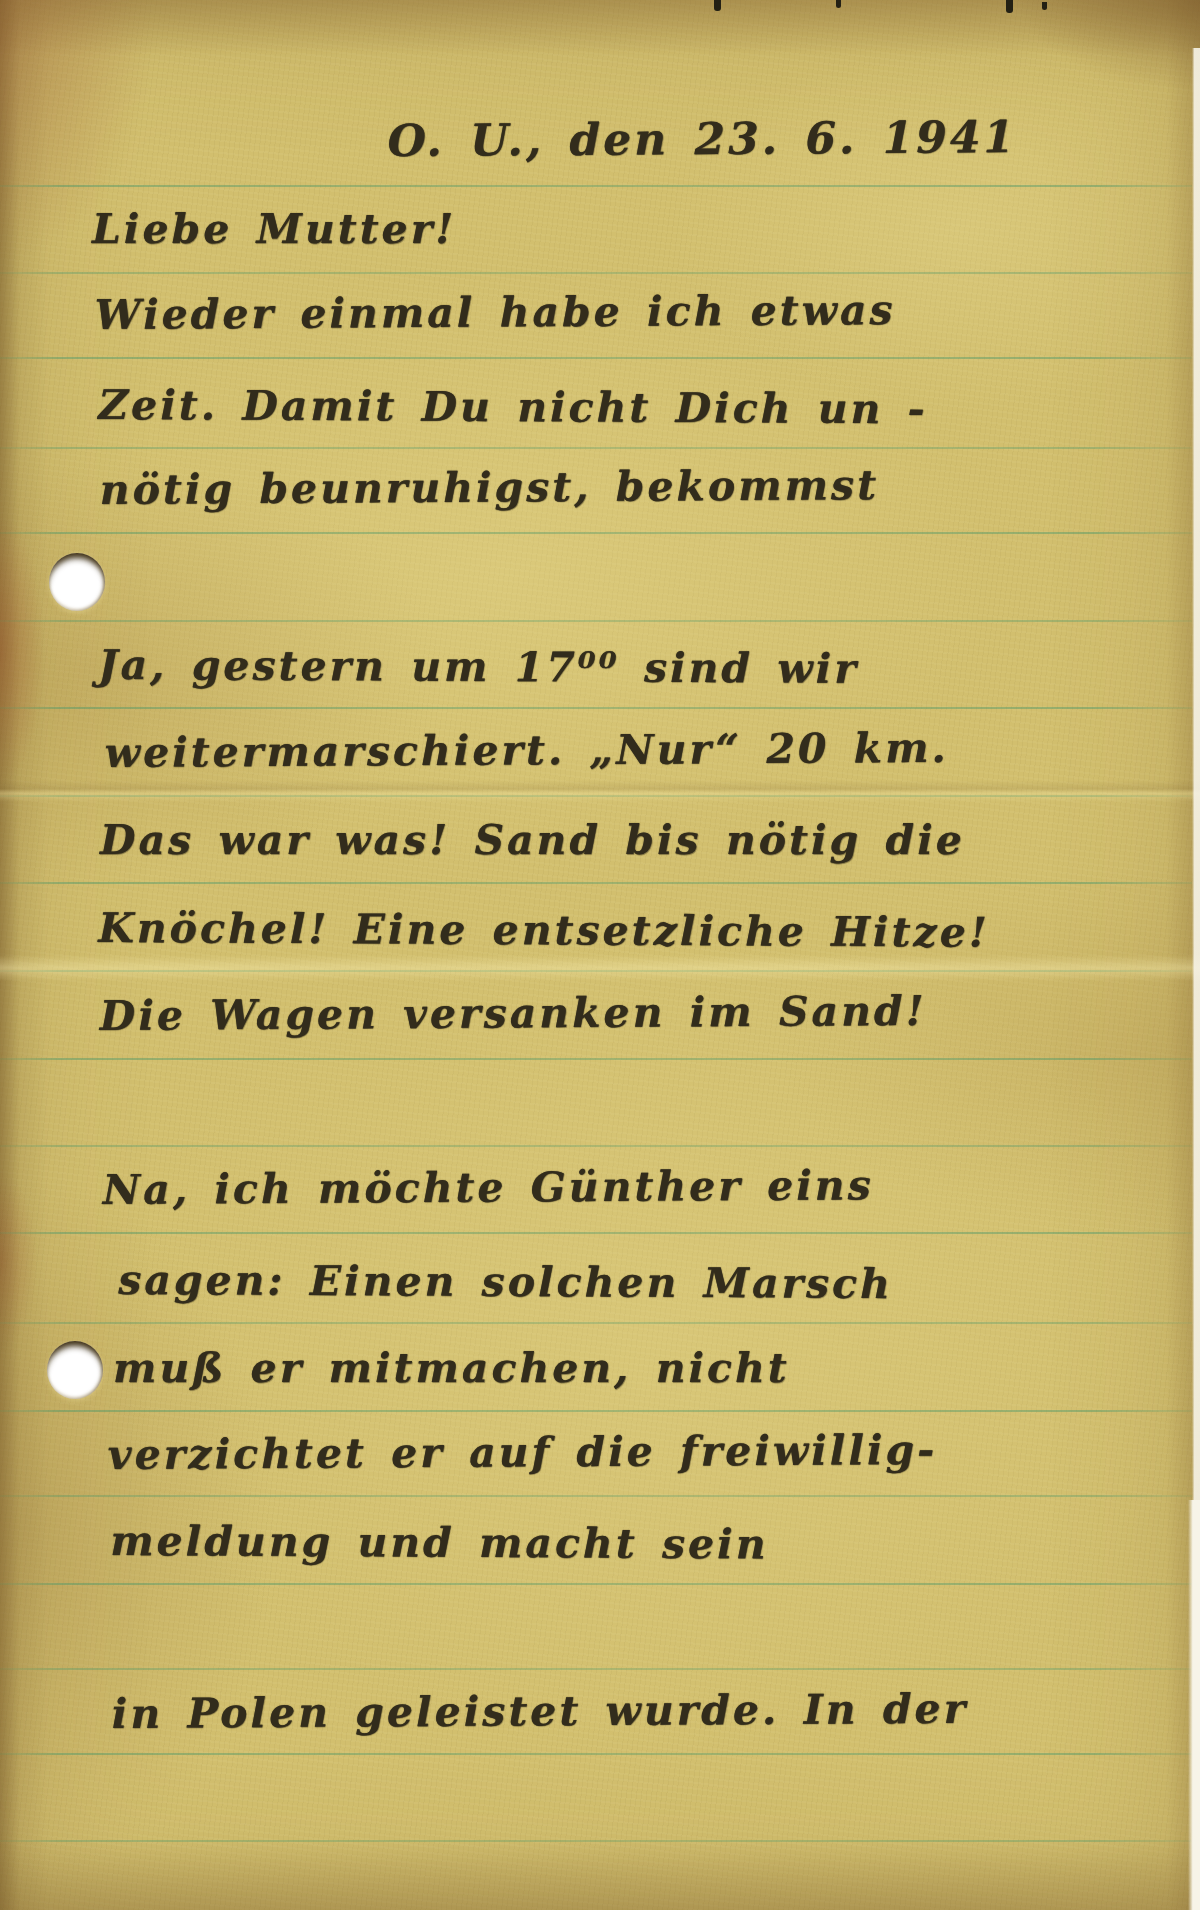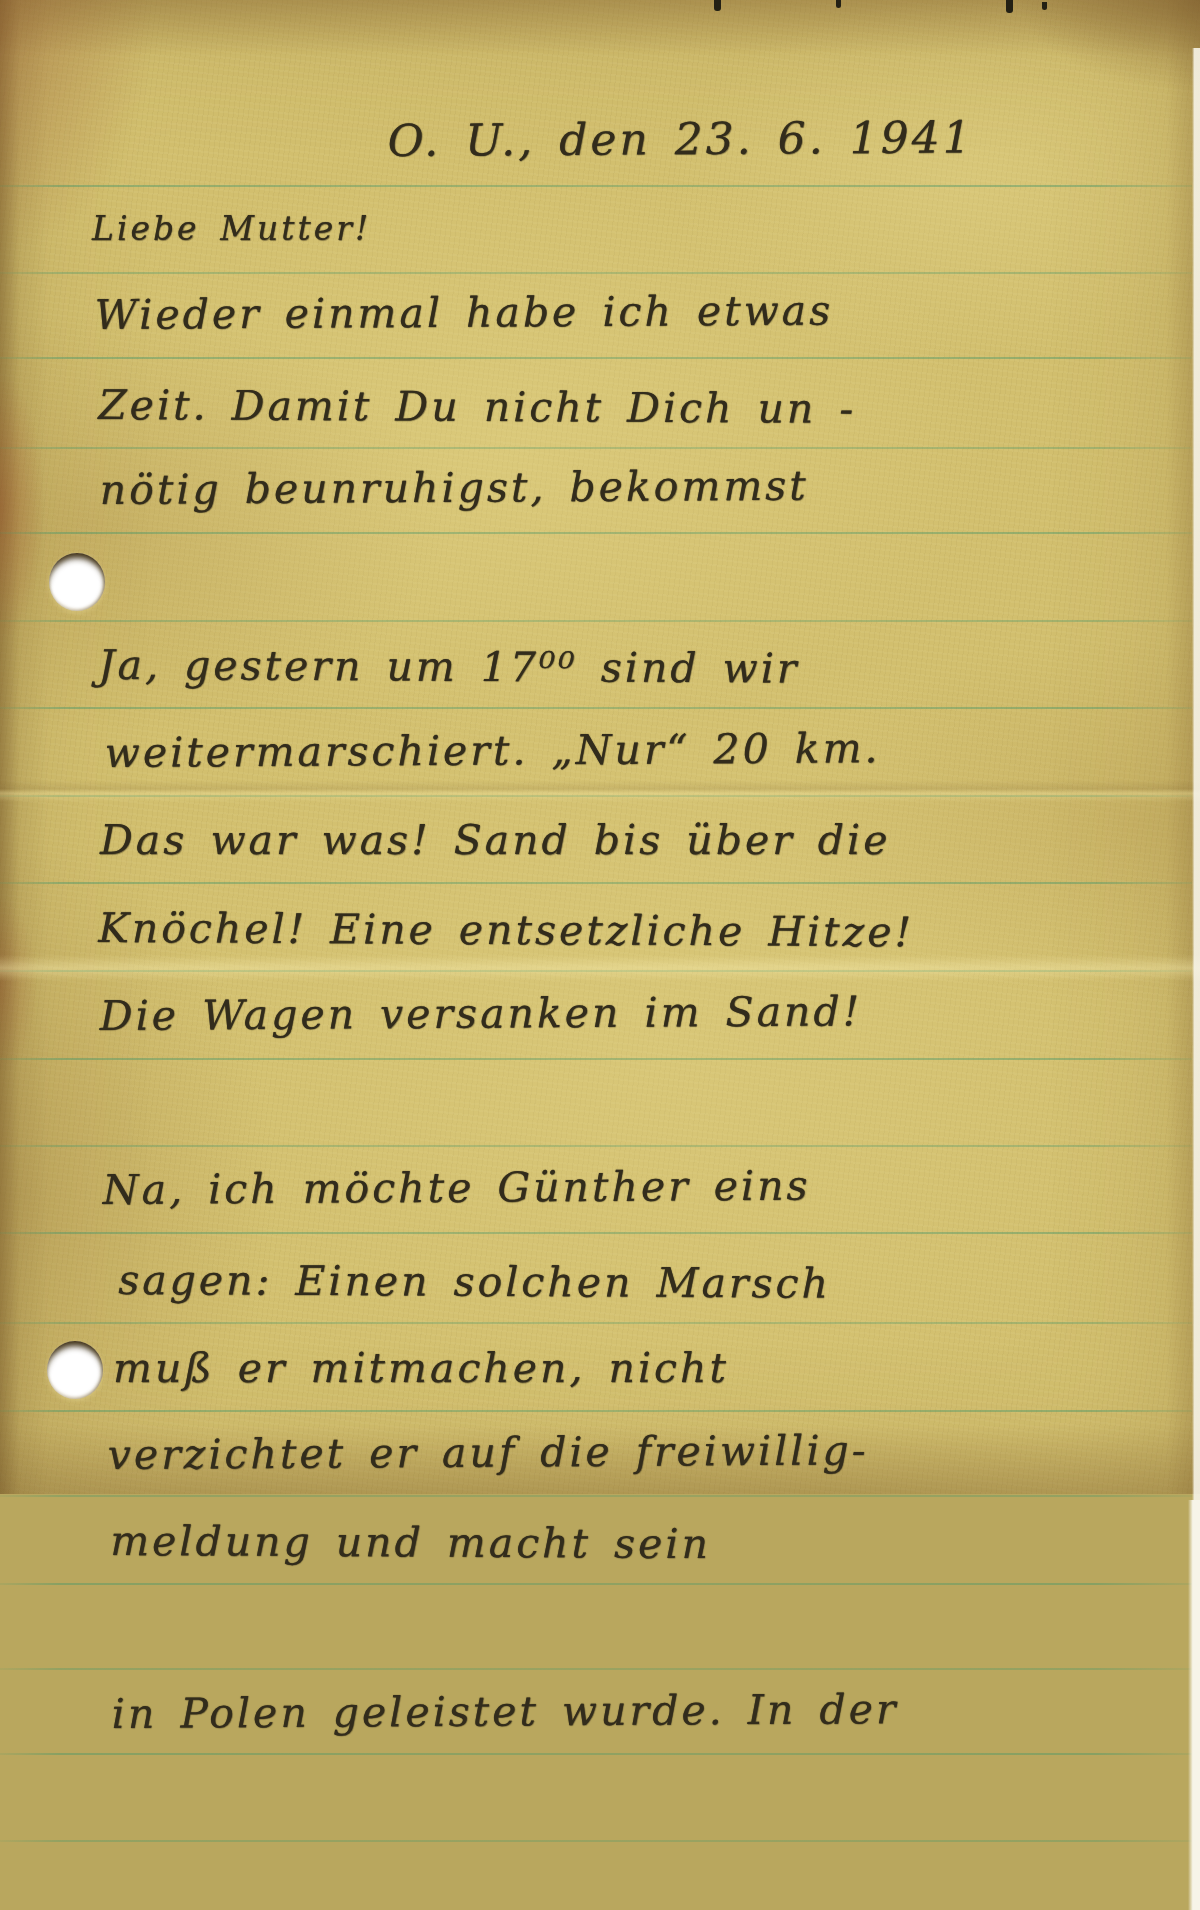--- a/index.html
+++ b/index.html
@@ -1,21 +1,21 @@
 <!DOCTYPE html>
 <html><head>
 <meta charset="utf-8">
 <style>
   html, body { margin: 0; padding: 0; }
   body { width: 1200px; height: 1910px; overflow: hidden; background: #b9a75e; }
 
   .page {
     position: relative;
     width: 1200px;
-    height: 1494px;
+    height: 1910px;
     background-color: #d2bf6e;
     background-image:
       
       radial-gradient(ellipse 700px 420px at 42% 30%, rgba(238,224,150,0.30), transparent 70%),
       radial-gradient(ellipse 800px 600px at 55% 70%, rgba(236,222,148,0.25), transparent 70%),
       radial-gradient(ellipse 420px 260px at 80% 12%, rgba(240,228,160,0.22), transparent 70%),
       
       radial-gradient(ellipse 500px 300px at 8% 35%, rgba(150,115,55,0.22), transparent 70%),
       radial-gradient(ellipse 360px 500px at 2% 80%, rgba(145,110,55,0.25), transparent 70%),
       radial-gradient(ellipse 520px 260px at 95% 55%, rgba(160,125,60,0.18), transparent 70%),
@@ -28,20 +28,21 @@
       radial-gradient(ellipse 50px 120px at 0% 66%, rgba(150,60,35,0.25), transparent 75%),
       
       linear-gradient(to right, rgba(110,80,35,0.50), rgba(110,80,35,0.10) 20px, rgba(110,80,35,0) 48px),
       linear-gradient(to left, rgba(125,95,45,0.28), rgba(125,95,45,0) 34px),
       linear-gradient(to bottom, rgba(135,100,50,0.40), rgba(135,100,50,0) 56px),
       linear-gradient(to top, rgba(125,95,45,0.30), rgba(125,95,45,0) 70px),
       
       repeating-linear-gradient(7deg,  rgba(255,250,205,0.05) 0 2px, rgba(255,250,205,0) 2px 6px),
       repeating-linear-gradient(97deg, rgba(95,75,30,0.05) 0 1px, rgba(95,75,30,0) 1px 5px);
     box-shadow: inset 0 0 140px rgba(120,90,40,0.30);
+    font-weight: bold;
   }
 
   
   .rule {
     position: absolute; left: 0; width: 1192px; height: 2px;
     background: linear-gradient(to right,
       rgba(78,152,104,0.15), rgba(78,152,104,0.55) 60px,
       rgba(78,152,104,0.45) 55%, rgba(78,152,104,0.55) 92%, rgba(78,152,104,0.15));
     opacity: .85;
   }
@@ -101,21 +102,21 @@
     white-space: nowrap;
     height: 78px;
     line-height: 78px;
     text-shadow: 0 0 1px rgba(45,40,22,0.75), 0.6px 0.6px 0.8px rgba(60,52,28,0.45);
     transform-origin: left bottom;
   }
   .tilt-up   { transform: rotate(-0.35deg); }
   .tilt-down { transform: rotate(0.3deg); }
 
   .date    { font-size: 44px; }
-  .salute  { font-size: 33px; text-align: center; }
+  .salute  { font-size: 41px; text-align: center; }
 </style>
 </head>
 <body>
 
 <div class="page">
 
   <div class="rule" style="top:185px"></div>
   <div class="rule" style="top:272px"></div>
   <div class="rule" style="top:357px"></div>
   <div class="rule" style="top:447px"></div>
@@ -149,21 +150,21 @@
   <div class="hole hole-bottom"></div>
 
   <div class="hw date tilt-up" style="top:102px;  left:388px">O. U., den 23. 6. 1941</div>
   <div class="hw salute" style="top:190px;  left:92px">Liebe Mutter!</div>
 
   <div class="hw tilt-up" style="top:276px;  left:95px">Wieder einmal habe ich etwas</div>
   <div class="hw tilt-down" style="top:366px;  left:98px">Zeit. Damit Du nicht Dich un -</div>
   <div class="hw tilt-up" style="top:451px;  left:100px">nötig beunruhigst, bekommst</div>
   <div class="hw tilt-down" style="top:626px;  left:98px">Ja, gestern um 17⁰⁰ sind wir</div>
   <div class="hw tilt-up" style="top:714px;  left:105px">weitermarschiert. „Nur“ 20 km.</div>
-  <div class="hw" style="top:801px;  left:100px">Das war was! Sand bis über die</div>
+  <div class="hw" style="top:801px;  left:100px">Das war was! Sand bis nötig die</div>
   <div class="hw tilt-down" style="top:889px;  left:98px">Knöchel! Eine entsetzliche Hitze!</div>
   <div class="hw tilt-up" style="top:977px;  left:100px">Die Wagen versanken im Sand!</div>
   <div class="hw tilt-up" style="top:1151px; left:103px">Na, ich möchte Günther eins</div>
   <div class="hw tilt-down" style="top:1241px; left:118px">sagen: Einen solchen Marsch</div>
   <div class="hw" style="top:1329px; left:113px">muß er mitmachen, nicht</div>
   <div class="hw tilt-up" style="top:1416px; left:108px">verzichtet er auf die freiwillig-</div>
   <div class="hw tilt-down" style="top:1502px; left:110px">meldung und macht sein</div>
   <div class="hw tilt-up" style="top:1675px; left:112px">in Polen geleistet wurde. In der</div>
 
 </div>

